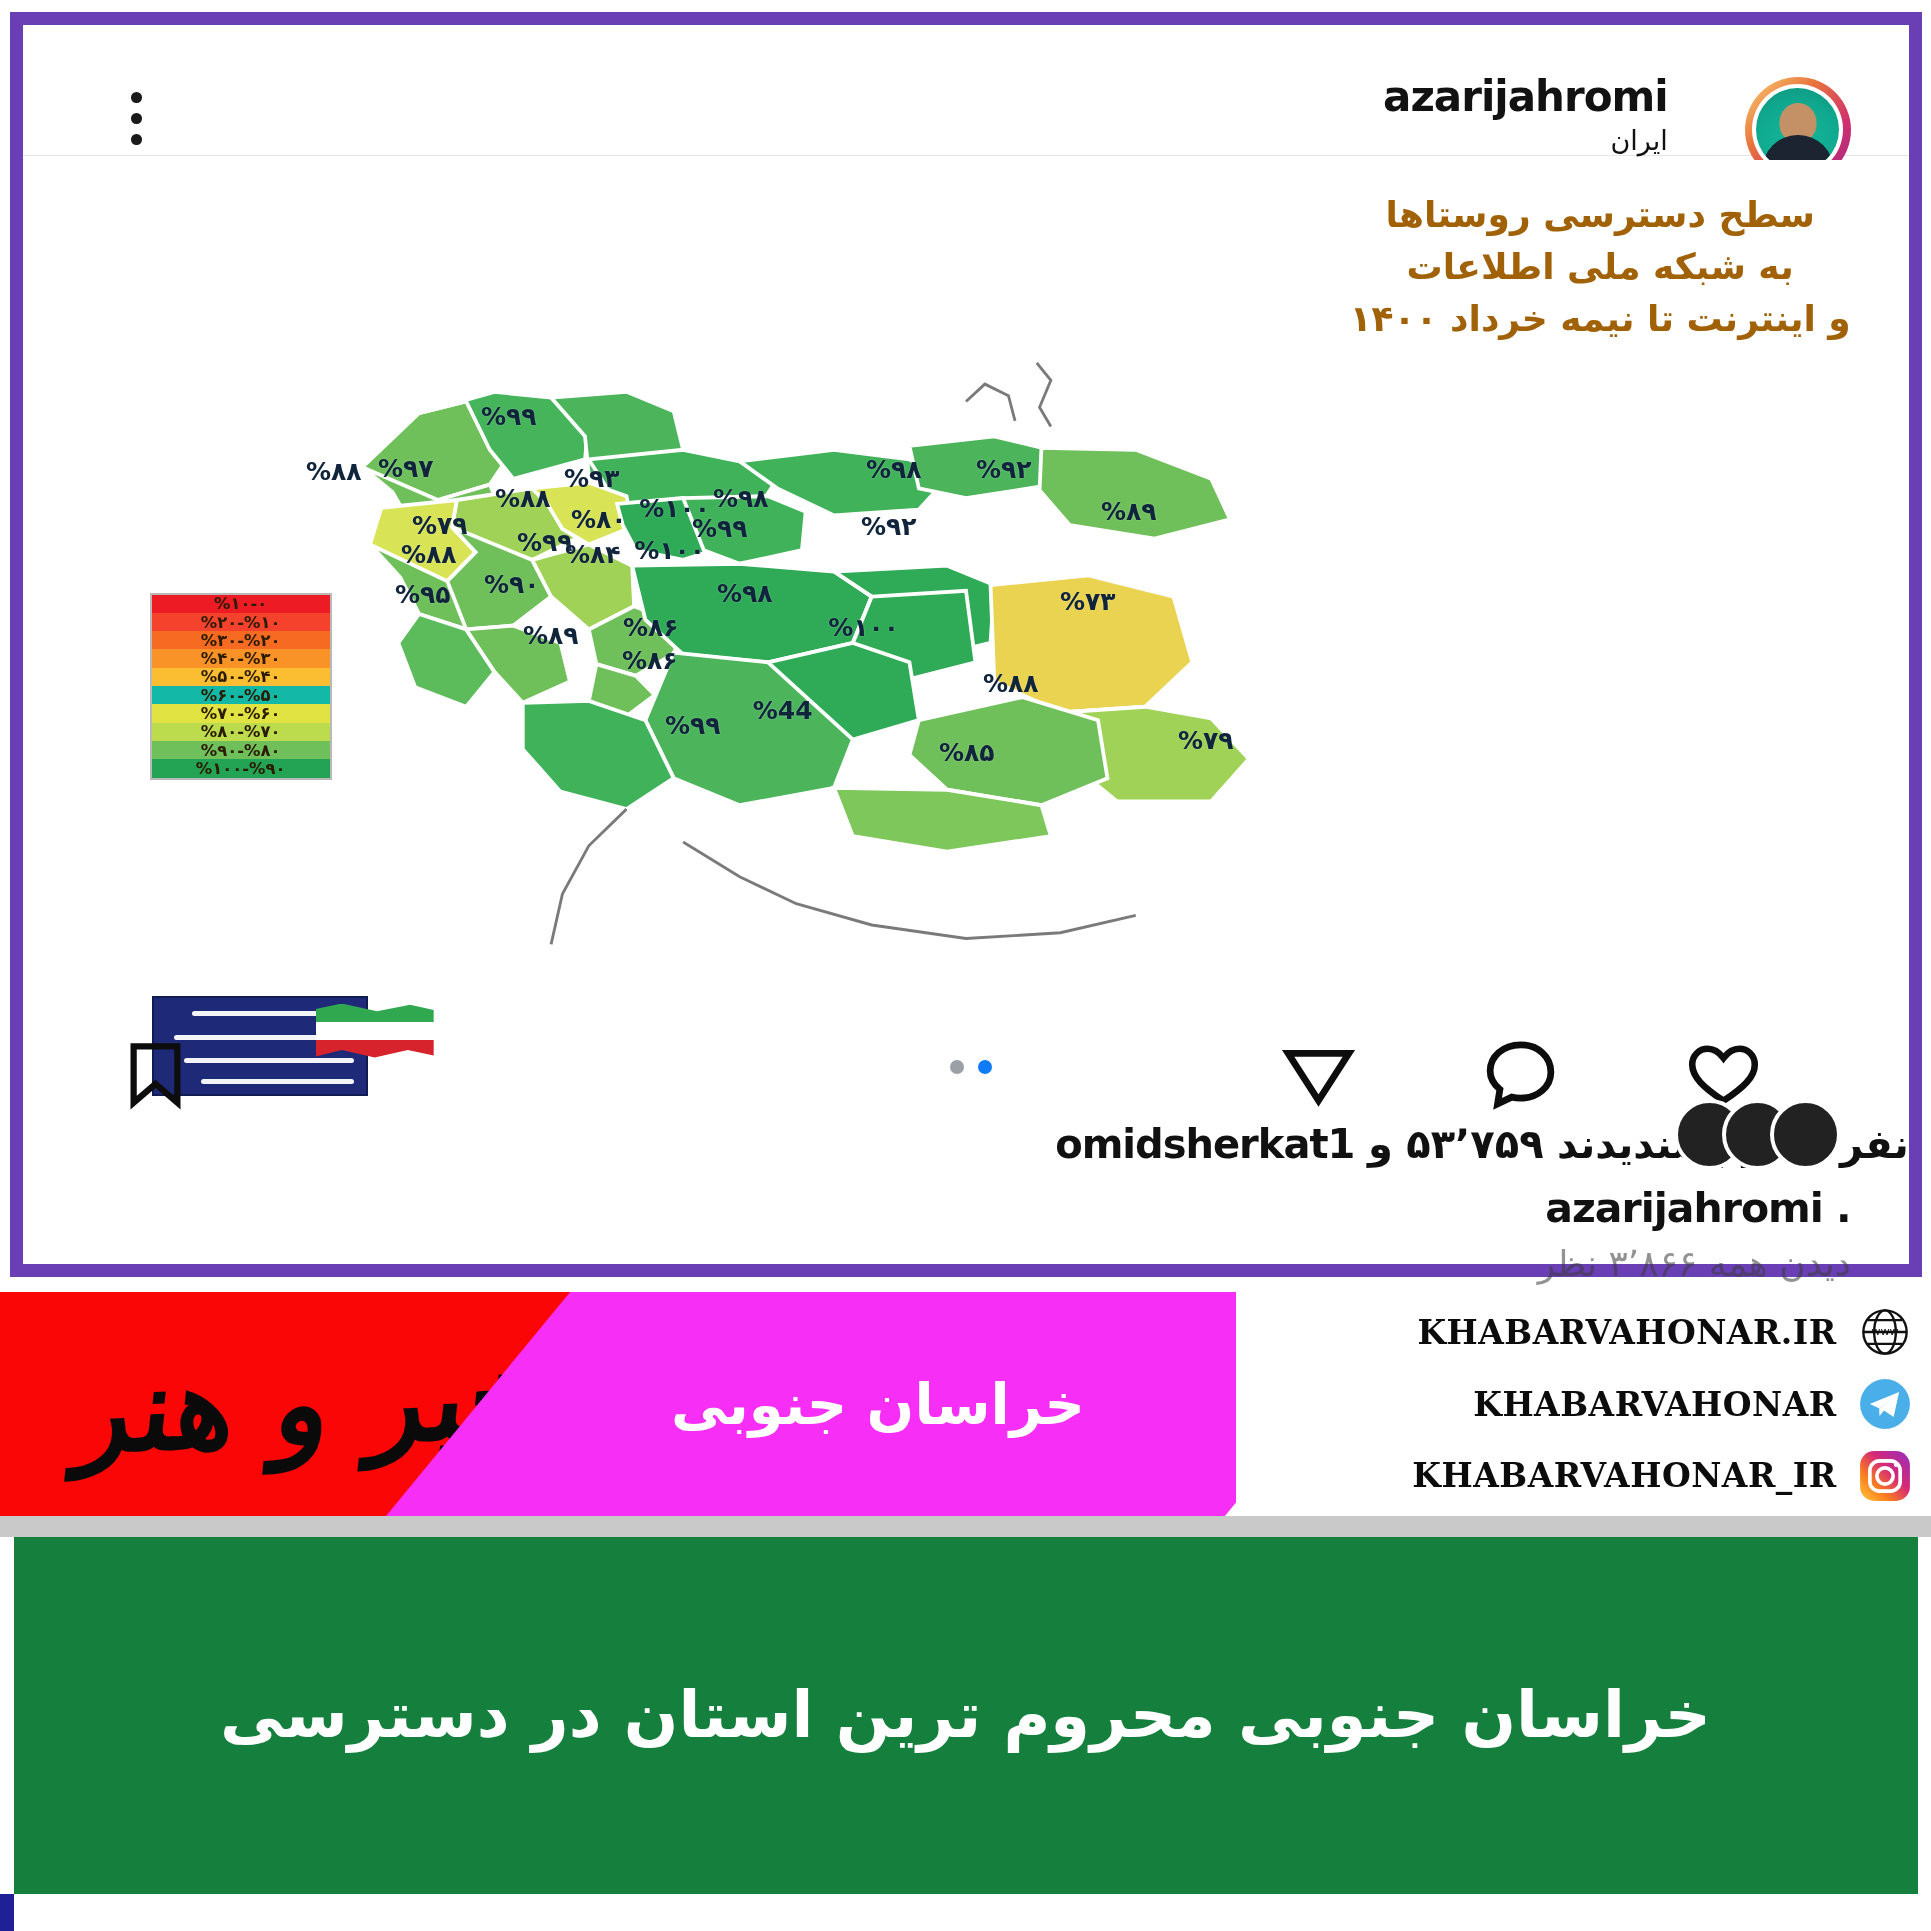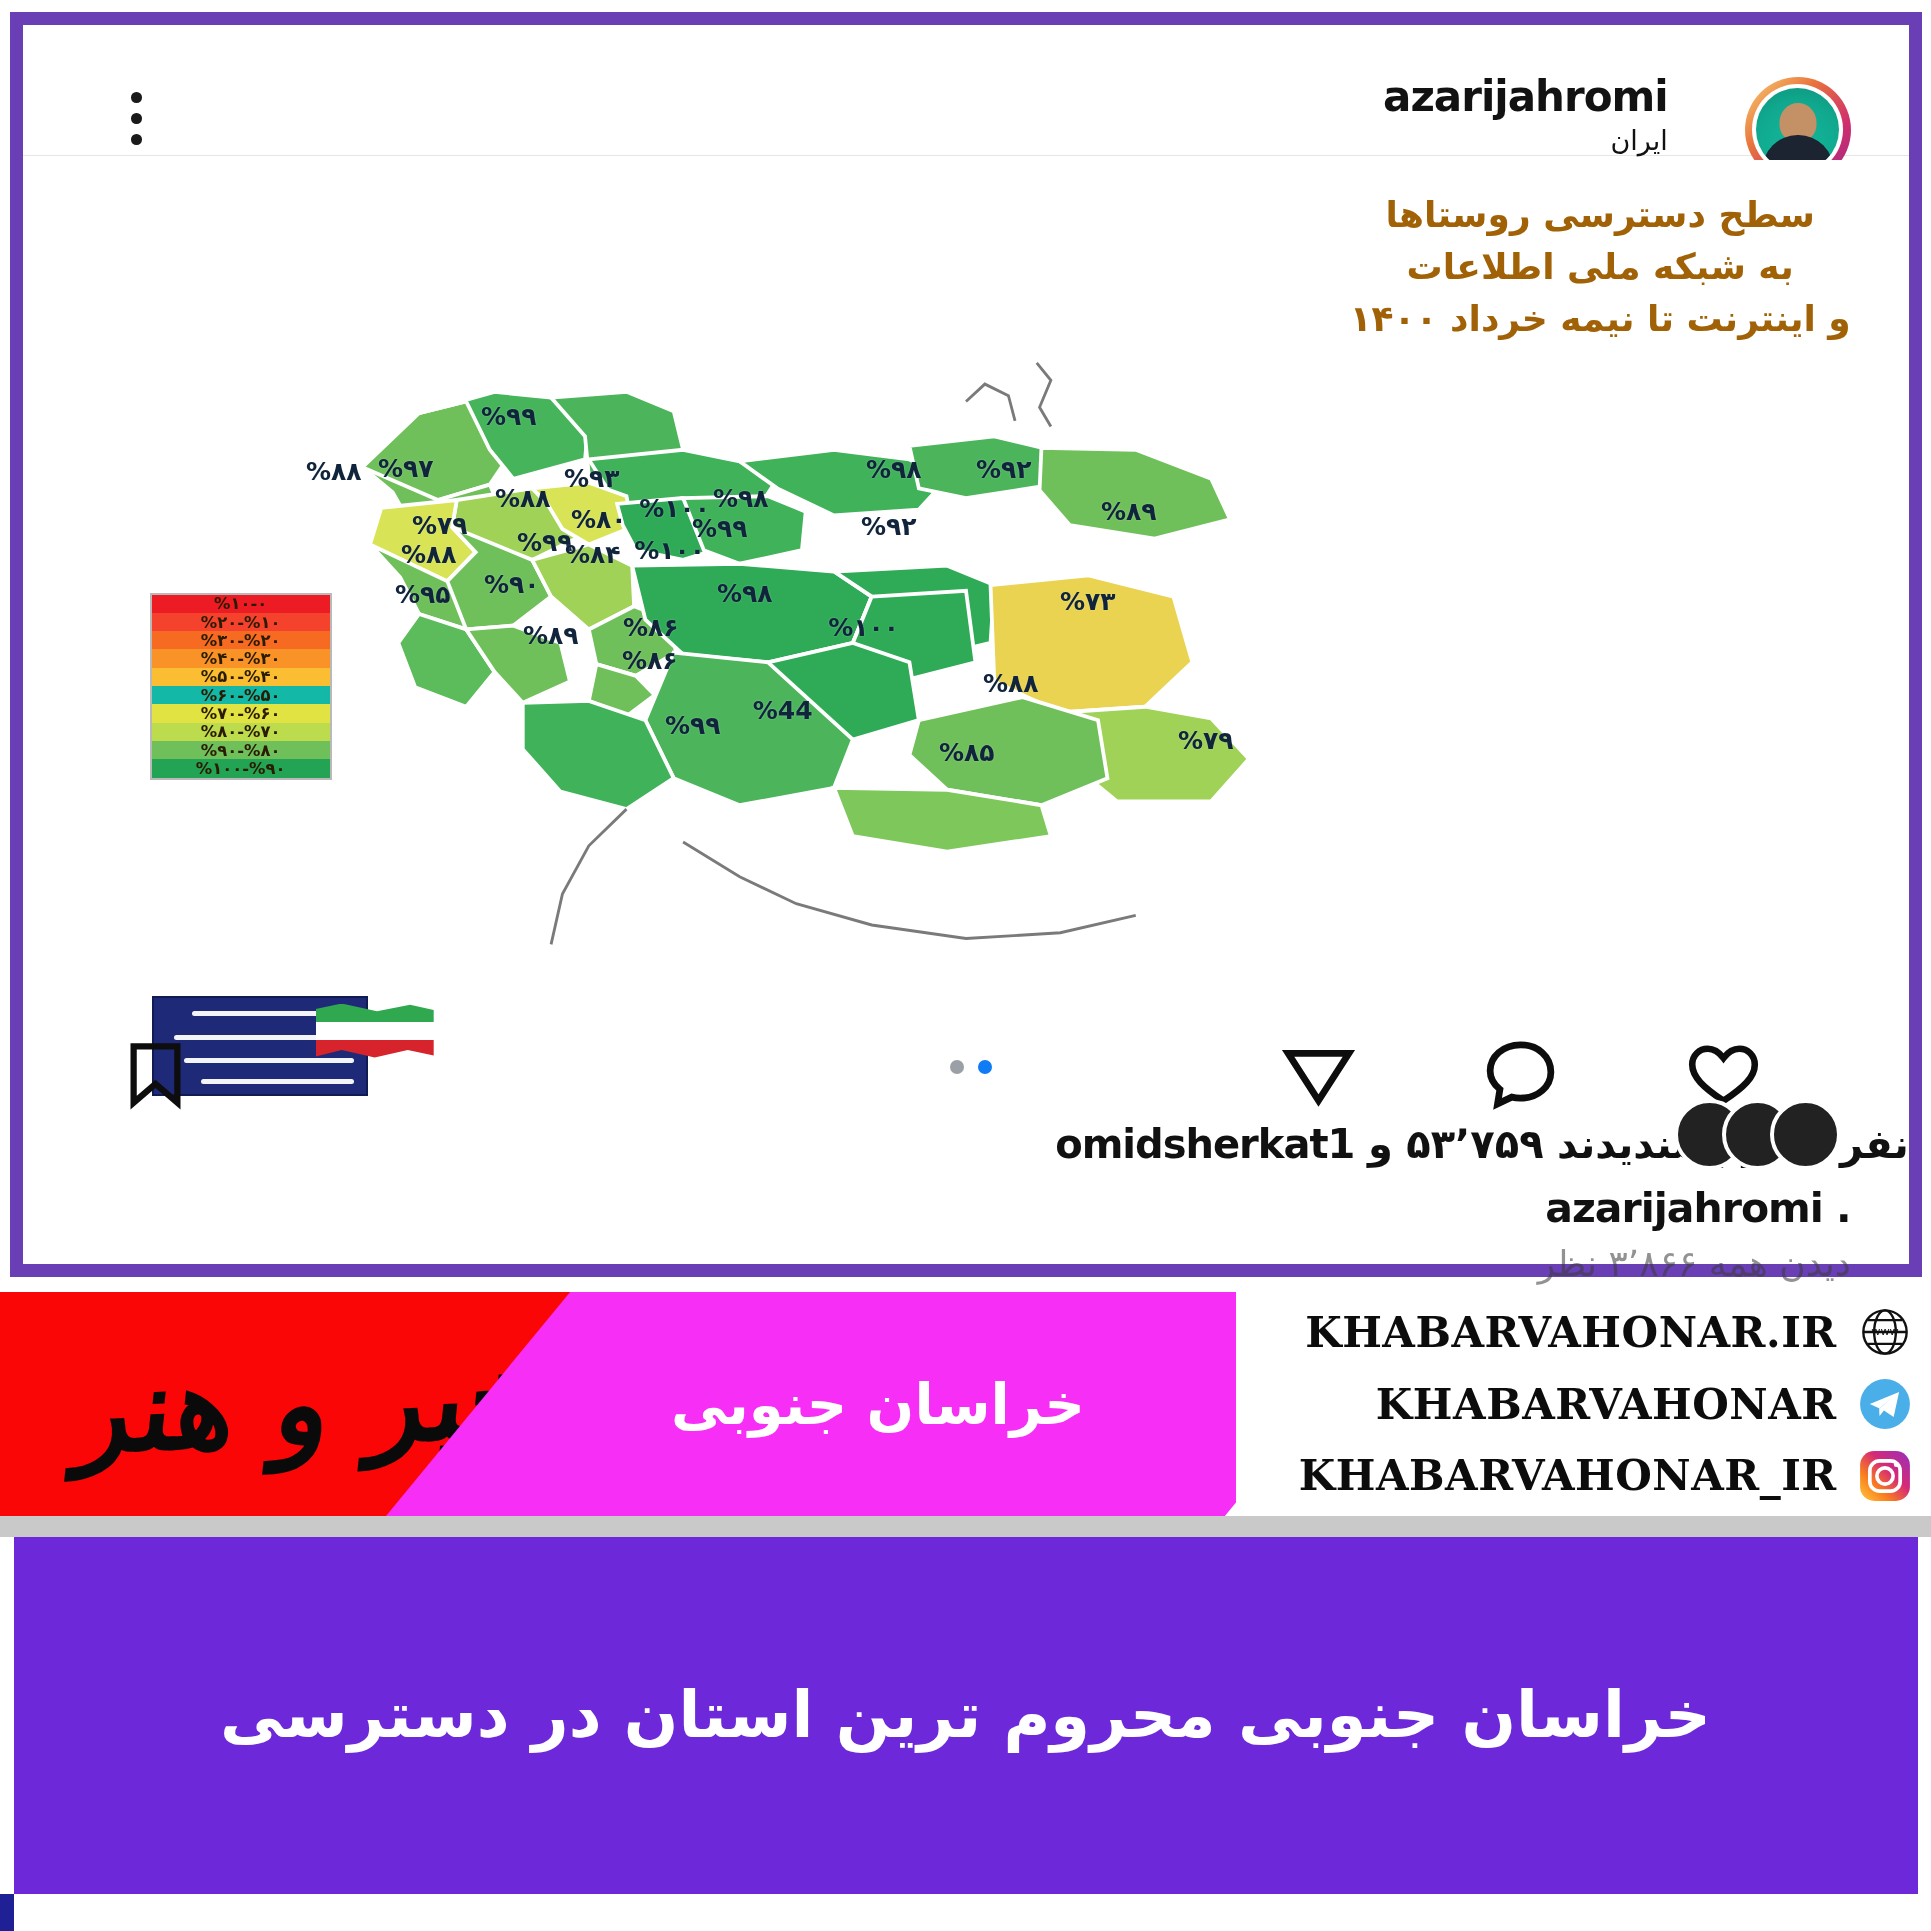--- a/index.html
+++ b/index.html
@@ -83,30 +83,30 @@
   .strip .red { position:absolute; left:0; top:0; width:618px; height:224px; background:#fb0606;
     clip-path:polygon(0 0, 100% 0, 72% 100%, 0 100%); display:flex; align-items:center; justify-content:center; }
   .strip .red .logo { font-size:114px; color:#0a0a0a; font-weight:bold; direction:rtl;
     transform:skewX(-8deg) rotate(-2deg); font-family:"DejaVu Serif","Liberation Serif",serif; }
   .strip .magenta { position:absolute; left:386px; top:0; width:1023px; height:224px; background:#f62ef6;
     clip-path:polygon(18% 0, 100% 0, 82% 100%, 0 100%); display:flex; align-items:center; justify-content:center;text-align:center; }
   .strip .magenta .lbl { font-size:56px; color:#fff; font-weight:bold; direction:rtl; margin-right:39px; }
   .strip .socials { position:absolute; right:0; top:0; width:695px; height:224px; background:#fff;
     display:flex; flex-direction:column; justify-content:center; gap:7.7px; padding-right:19.3px; }
   .srow { display:flex; align-items:center; justify-content:flex-end; gap:21px; height:64px; }
-  .srow .stext { font-size:42px; font-weight:bold; color:#0c0c0c;
+  .srow .stext { font-size:33px; font-weight:bold; color:#0c0c0c;
     font-family:"DejaVu Serif","Liberation Serif",serif; letter-spacing:0.5px; }
   .sicon { width:54px; height:54px; flex:0 0 54px; display:flex; align-items:center; justify-content:center; }
   .strip .navy { position:absolute; right:0; top:0; width:212px; height:224px; background:#1c1c8f;
     clip-path:polygon(58% 0, 100% 0, 100% 100%, 100% 100%, 100% 100%, 20% 100%); }
 
   .greybar { position:absolute; left:0; top:1516px; width:1931px; height:21px; background:#c9c9c9; }
 
   
-  .headline { position:absolute; left:13.5px; top:1537px; width:1904px; height:357px; background:#6d28d9;
+  .headline { position:absolute; left:13.5px; top:1537px; width:1904px; height:357px; background:#15803d;
     display:flex; flex-direction:column; align-items:center; justify-content:center;
     direction:rtl; padding:12px 116px; }
   .headline .hl { font-size:64px; font-weight:bold; color:#ffffff; line-height:1.55; text-align:center;
     font-family:"DejaVu Sans","Liberation Sans",sans-serif; }
   .footstrip { position:absolute; left:0; top:1894px; width:1931px; height:37px; background:#ffffff; }
   .footstrip .l { position:absolute; left:0; top:0; width:13.5px; height:37px; background:#1f1f96; }
 </style>
 </head>
 <body>
 

